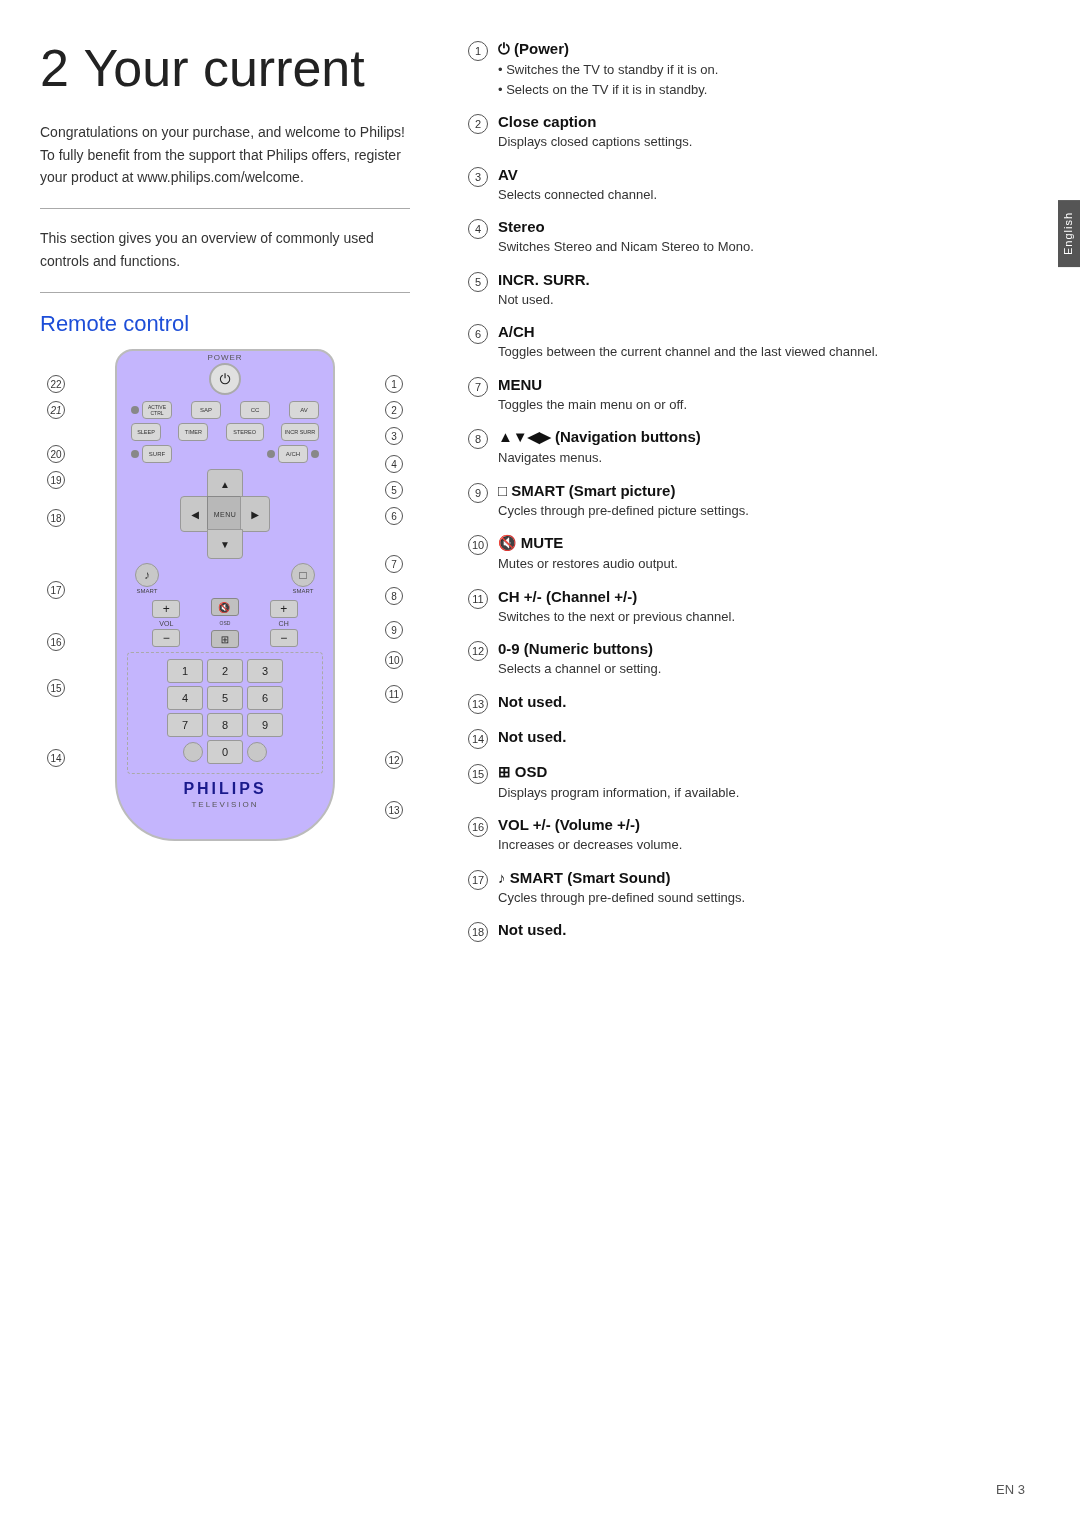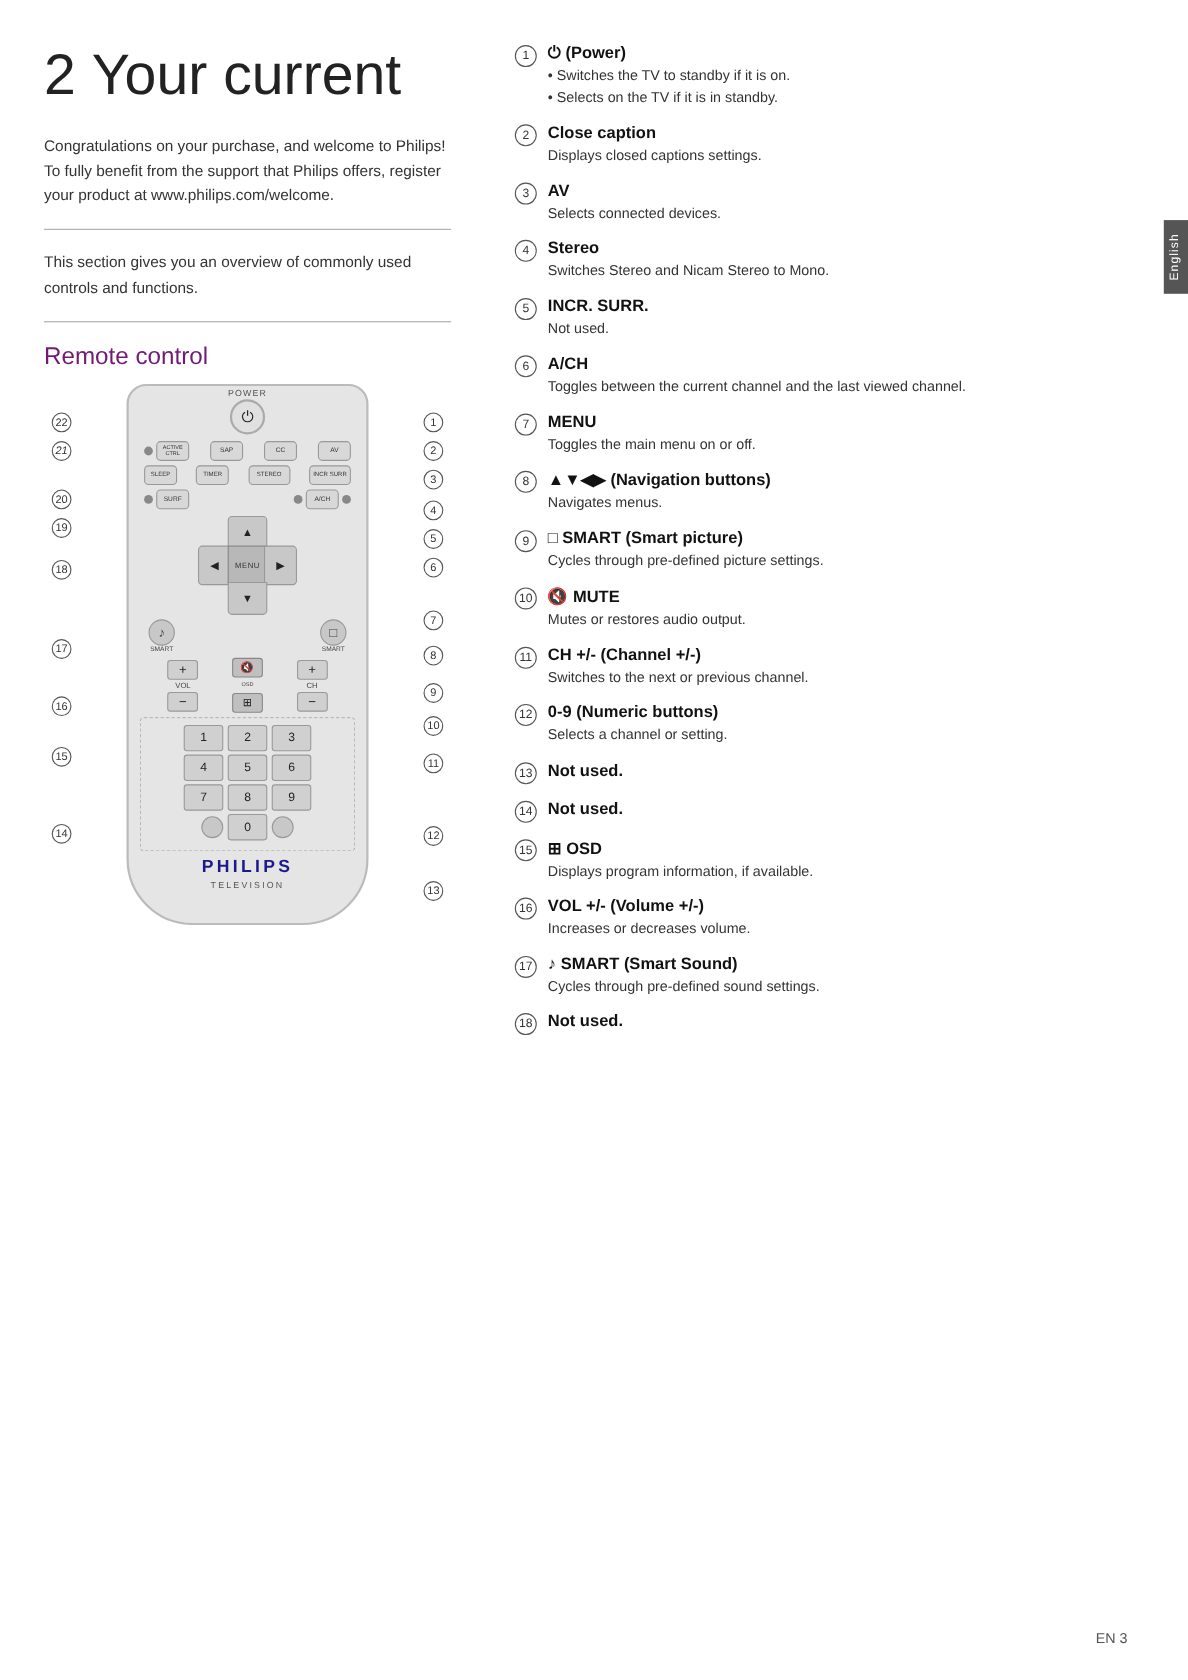--- a/index.html
+++ b/index.html
@@ -79,28 +79,28 @@
     .section-desc {
       font-size: 14px;
       line-height: 1.6;
       color: #333;
       margin-bottom: 20px;
     }
 
     .remote-label {
       font-size: 22px;
       font-weight: 400;
-      color: #701a75;
+      color: #1d4ed8;
       margin-bottom: 12px;
     }
 
     .remote-body {
       width: 220px;
       margin: 0 auto;
-      background: #e5e5e5;
+      background: #c4b5fd;
       border-radius: 18px 18px 60px 60px;
       border: 2px solid #bbb;
       padding: 12px 10px 24px 10px;
       position: relative;
     }
 
     .remote-power-row {
       display: flex;
       justify-content: center;
       align-items: center;
@@ -636,21 +636,21 @@
             <div class="fi-title">Close caption</div>
             <div class="fi-desc">Displays closed captions settings.</div>
           </div>
         </li>
         <li class="function-item">
           <div class="fi-num">
             <span class="callout-circle">3</span>
           </div>
           <div class="fi-content">
             <div class="fi-title">AV</div>
-            <div class="fi-desc">Selects connected devices.</div>
+            <div class="fi-desc">Selects connected channel.</div>
           </div>
         </li>
         <li class="function-item">
           <div class="fi-num">
             <span class="callout-circle">4</span>
           </div>
           <div class="fi-content">
             <div class="fi-title">Stereo</div>
             <div class="fi-desc">Switches Stereo and Nicam Stereo to Mono.</div>
           </div>

